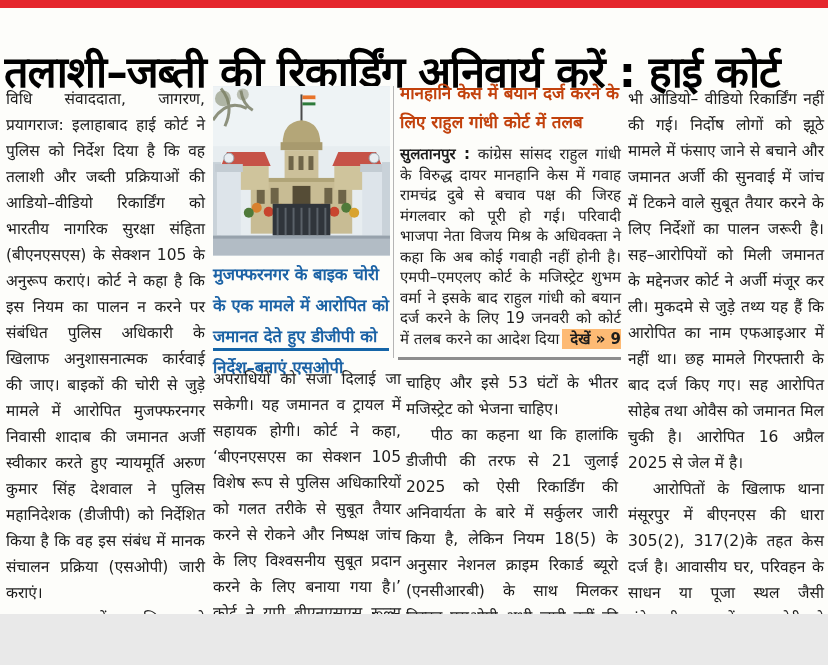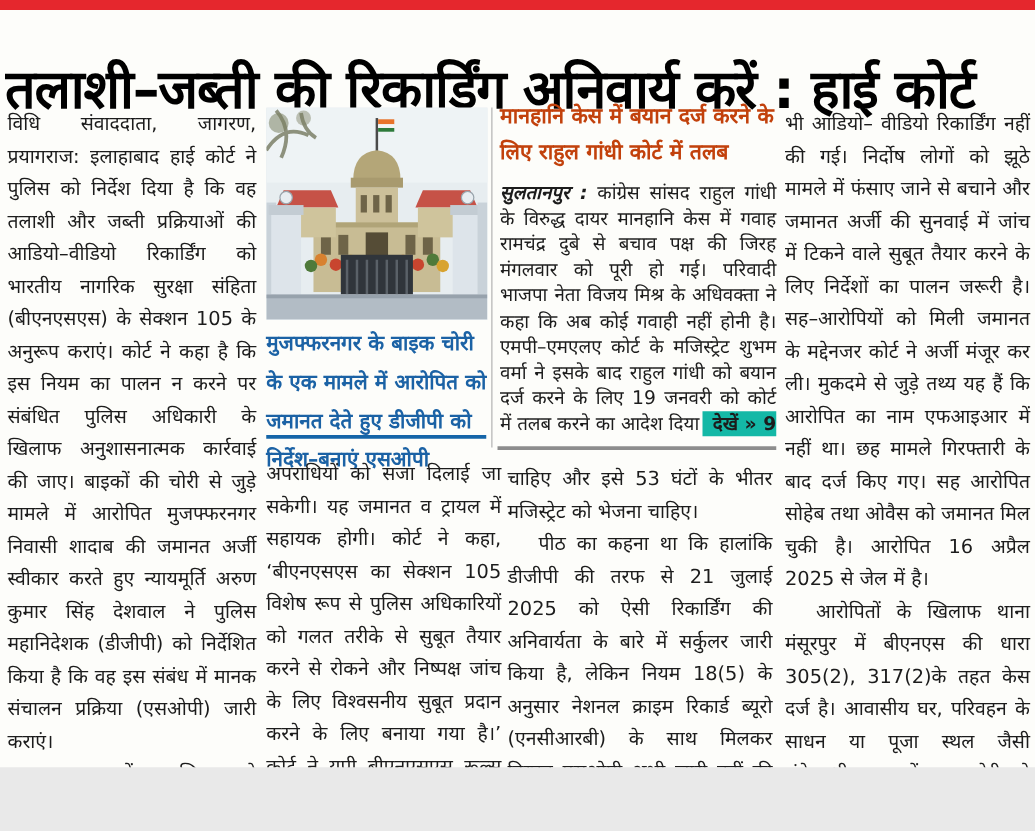--- a/index.html
+++ b/index.html
@@ -30,23 +30,23 @@
   .caption {
     position:absolute; left:213px; top:259px; width:178px;
     font-size:16.5px; font-weight:bold; line-height:31px;
     color:#1b62a5; text-align:left;
   }
   .caption-rule { position:absolute; left:213px; top:348px; width:176px; height:3px; background:#1565a8; }
   .col-sep { position:absolute; left:393px; top:86px; width:1px; height:272px; background:#b5b5b5; }
   .inset { position:absolute; left:400px; top:79px; width:221px; }
   .inset-headline { font-size:17px; font-weight:bold; line-height:29px; color:#c2410c; margin:0 0 7px 0; }
   .inset-body { position:relative; font-size:15px; line-height:20.5px; text-align:justify; color:#1c1c1c; margin:0; }
-  .inset-dateline { font-weight:bold;font-style:italic; }
+  .inset-dateline { font-weight:bold; }
   .see-more {
-    position:absolute; right:0; bottom:0; background:#14b8a6;
+    position:absolute; right:0; bottom:0; background:#fdba74;
     font-weight:bold; padding-left:8px; font-size:15px;
   }
   .inset-rule { position:absolute; left:398px; top:357px; width:223px; height:3px; background:#8d8d8d; }
 </style>
 </head>
 <body>
 
 <div class="page">
 
   <div class="topbar"></div>

